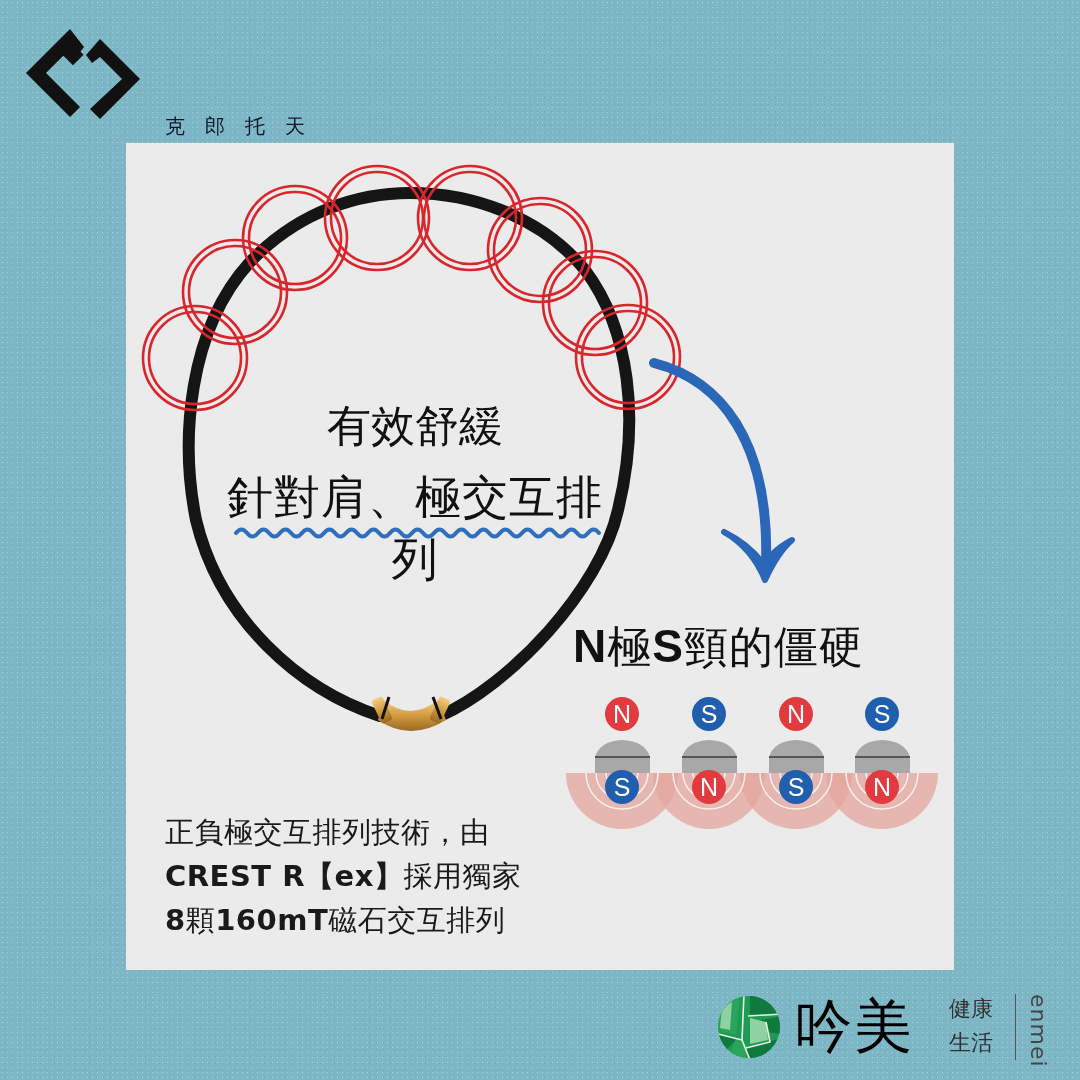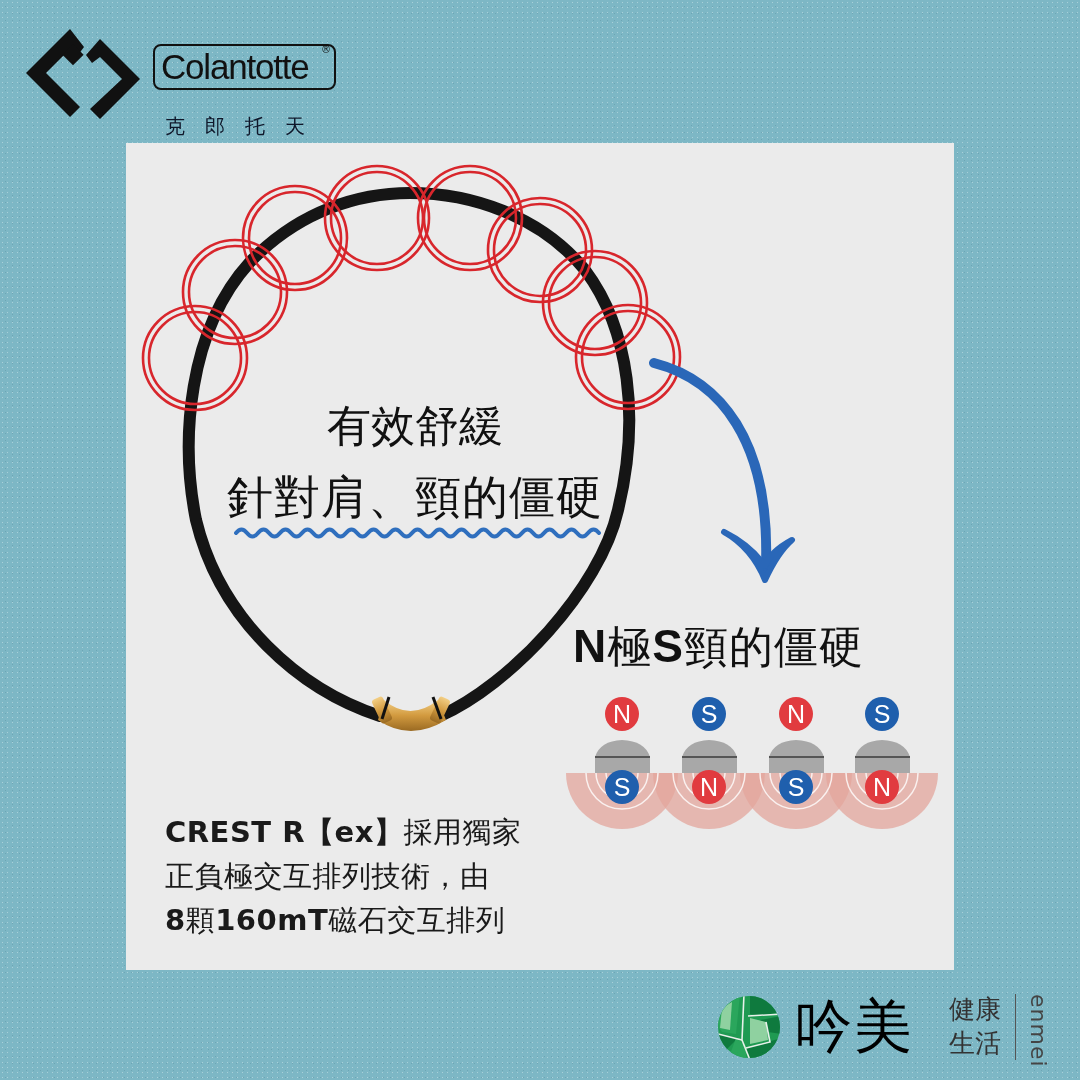--- a/index.html
+++ b/index.html
@@ -58,45 +58,41 @@
   }
   .desc .ln { display: block; white-space: nowrap; }
   .desc .cjk { font-weight: normal; }
 
   .enmei { position: absolute; left: 716px; top: 992px; width: 340px; height: 72px; }
   .enmei-name {
     position: absolute; left: 78px; top: 2px; font-size: 58px; color: #000000;
     letter-spacing: 2px; line-height: 64px;
   }
   .enmei-sub {
-    position: absolute; left: 233px; top: 0; font-size: 26px; color: #333;
+    position: absolute; left: 233px; top: 0; font-size: 22px; color: #333;
     line-height: 34px; width: 60px;
   }
   .enmei-sep { position: absolute; left: 299px; top: 2px; width: 1px; height: 66px; background: #555; }
   .enmei-roman {
     position: absolute; left: 310px; top: 2px; font-size: 22px; color: #444;
     writing-mode: vertical-rl; letter-spacing: 1px;
   }
 </style>
 </head>
 <body>
 
 <div class="bg-texture"></div>
 
 <div class="brand">
   <svg class="brand-mark" width="125" height="100" viewBox="0 0 125 100">
     <path d="M48 4 L4 48 L48 92 L58 82 L24 48 L48 24 L56 30 L62 22 Z" fill="#111"></path>
     <path d="M78 14 L118 54 L78 94 L68 84 L100 54 L78 32 L70 38 L64 30 Z" fill="#111"></path>
     <path d="M48 24 L74 48 L48 74" fill="none" stroke="#111" stroke-width="0"></path>
     <rect x="44" y="22" width="15" height="15" fill="#111" transform="rotate(45 51 29)"></rect>
   </svg>
-  <div class="brand-box">
-    <span class="brand-name">Colantotte</span>
-    <span class="brand-reg">®</span>
-  </div>
   <div class="brand-cn">克郎托天</div>
 </div>
 
 <div class="panel"></div>
 
 <svg class="stage" width="1080" height="1080" viewBox="0 0 1080 1080">
   <defs>
     <linearGradient id="gold" x1="0" y1="0" x2="0" y2="1">
       <stop offset="0" stop-color="#f3cf85"></stop>
       <stop offset="0.5" stop-color="#d29a3f"></stop>
@@ -214,29 +210,29 @@
   <div class="pole s" style="left:605px;top:770px">S</div>
   <div class="pole s" style="left:692px;top:697px">S</div>
   <div class="pole n" style="left:692px;top:770px">N</div>
   <div class="pole n" style="left:779px;top:697px">N</div>
   <div class="pole s" style="left:779px;top:770px">S</div>
   <div class="pole s" style="left:865px;top:697px">S</div>
   <div class="pole n" style="left:865px;top:770px">N</div>
 </div>
 
 <div class="headline h1">有效舒緩</div>
-<div class="headline h2">針對肩、頸的僵硬</div>
+<div class="headline h2">針對肩、極交互排列</div>
 
 <div class="np-title">
   <b>N</b><span>極</span><b>S</b><span>頸的僵硬</span>
 </div>
 
 <div class="desc">
+  <span class="ln cjk">正負極交互排列技術，由</span>
   <span class="ln"><span>CREST R【ex】</span><span class="cjk">採用獨家</span></span>
-  <span class="ln cjk">正負極交互排列技術，由</span>
   <span class="ln"><span>8</span><span class="cjk">顆</span><span>160mT</span><span class="cjk">磁石交互排列</span></span>
 </div>
 
 <div class="enmei">
   <svg width="66" height="66" viewBox="0 0 66 66" style="position:absolute;left:0;top:2px">
     <defs>
         <clipPath id="ec">
           <circle cx="33" cy="33" r="31"></circle>
         </clipPath>
       </defs>

